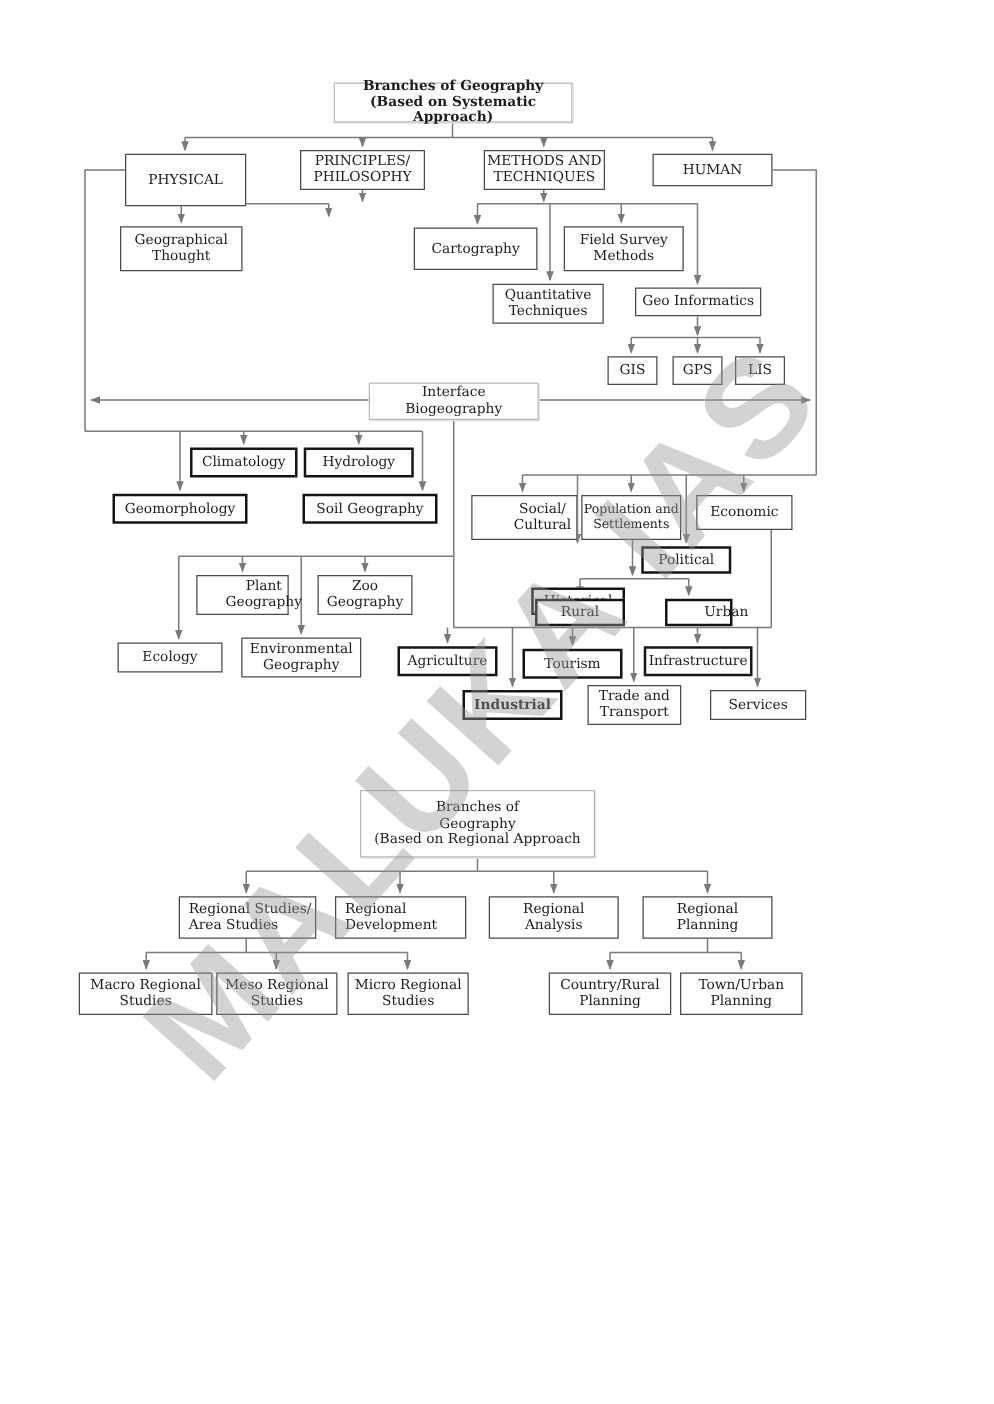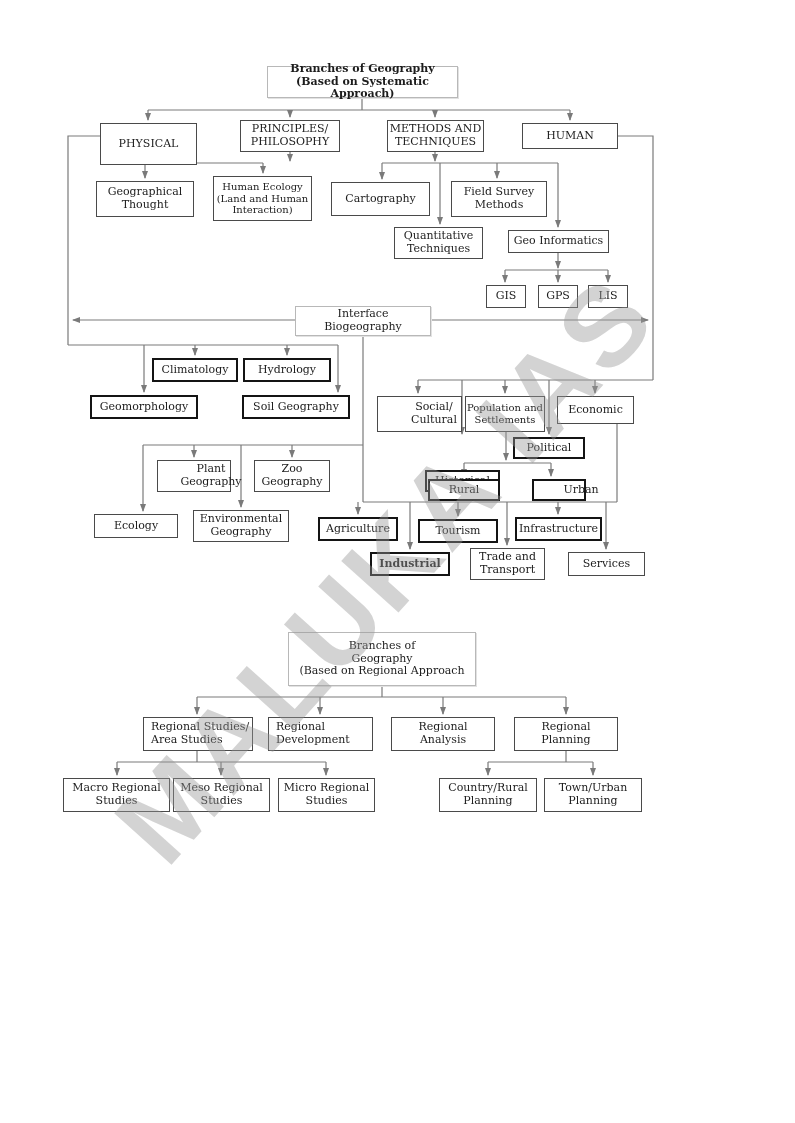--- a/index.html
+++ b/index.html
@@ -128,23 +128,20 @@
 (Based on Systematic Approach)</div>
   <div class="node" style="left:100px;top:123px;width:97px;height:42px;">PHYSICAL</div>
   <div class="node" style="left:240px;top:120px;width:100px;height:32px;">PRINCIPLES/
 PHILOSOPHY</div>
   <div class="node" style="left:387px;top:120px;width:97px;height:32px;">METHODS AND
 TECHNIQUES</div>
   <div class="node" style="left:522px;top:123px;width:96px;height:26px;">HUMAN</div>
 
   <div class="node" style="left:96px;top:181px;width:98px;height:36px;">Geographical
 Thought</div>
-  <div class="node small" style="left:213px;top:176px;width:99px;height:45px;">Human Ecology
-(Land and Human
-Interaction)</div>
   <div class="node" style="left:331px;top:182px;width:99px;height:34px;">Cartography</div>
   <div class="node" style="left:451px;top:181px;width:96px;height:36px;">Field Survey
 Methods</div>
 
   <div class="node" style="left:394px;top:227px;width:89px;height:32px;">Quantitative
 Techniques</div>
   <div class="node" style="left:508px;top:230px;width:101px;height:23px;">Geo Informatics</div>
 
   <div class="node" style="left:486px;top:285px;width:40px;height:23px;">GIS</div>
   <div class="node" style="left:538px;top:285px;width:40px;height:23px;">GPS</div>

